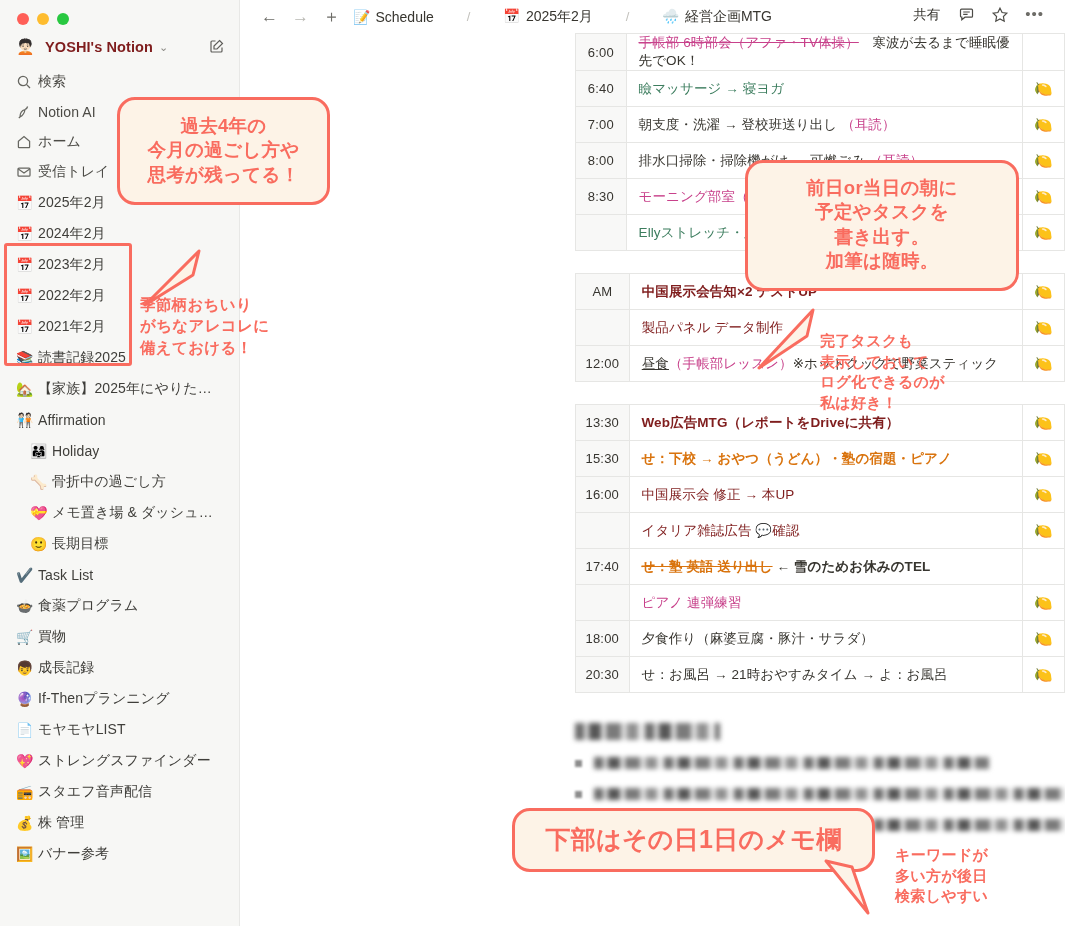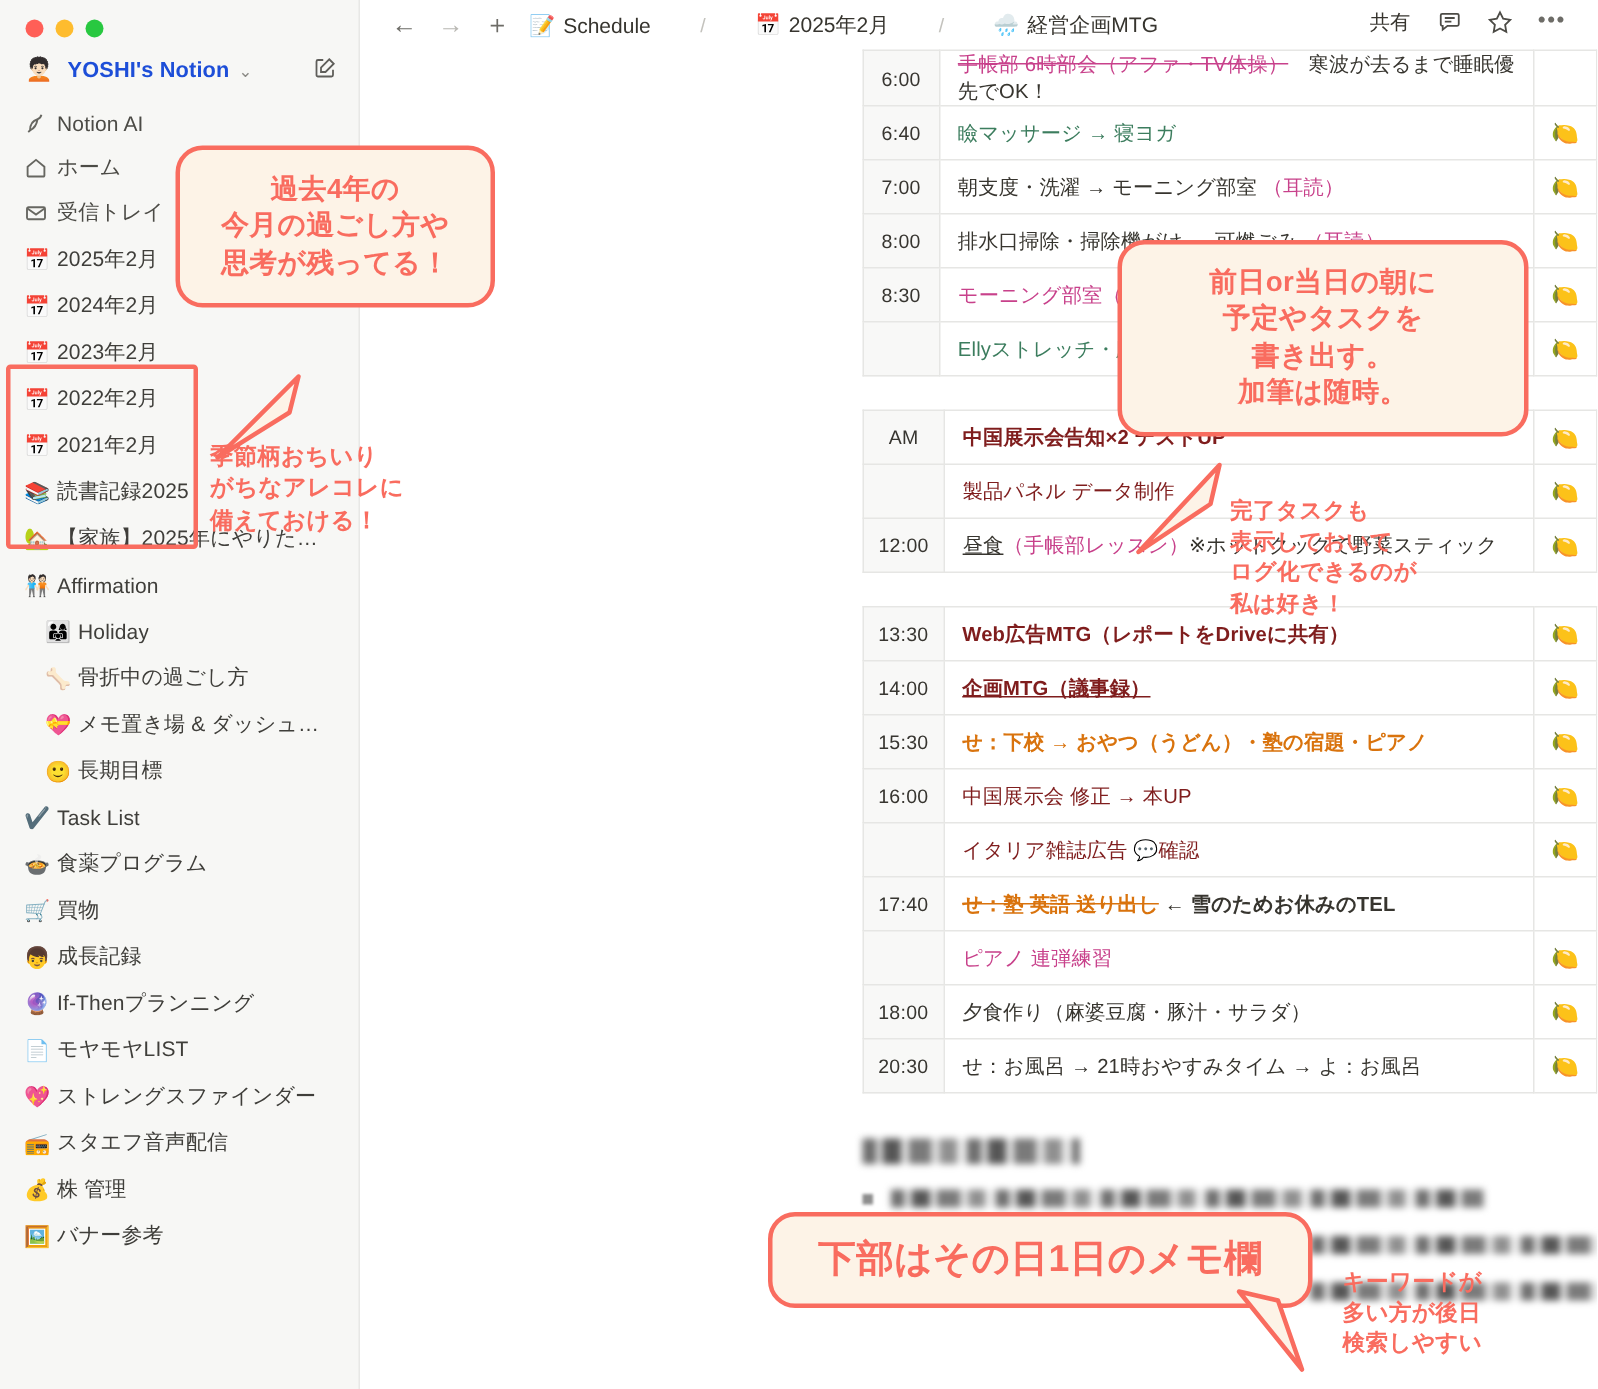--- a/index.html
+++ b/index.html
@@ -18,21 +18,21 @@
   }
   .traffic { display: flex; gap: 8px; padding: 13px 0 0 17px; }
   .dot { width: 12px; height: 12px; border-radius: 50%; }
   .dot.r { background: #ff5f57; } .dot.y { background: #febc2e; } .dot.g { background: #28c840; }
 
   .ws-row { display: flex; align-items: center; padding: 12px 14px 10px 16px; }
   .ws-avatar {
     width: 20px; height: 20px; border-radius: 4px; flex: 0 0 20px;
     font-size: 15px; line-height: 20px; text-align: center; overflow: hidden;
   }
-  .ws-name { font-size: 14.5px; font-weight: 700; color: #1d4ed8; margin-left: 9px; letter-spacing: .1px; }
+  .ws-name { font-size: 14.5px; font-weight: 700; color: #7f1d1d; margin-left: 9px; letter-spacing: .1px; }
   .ws-chev { font-size: 11px; color: #8b8a85; margin-left: 6px; }
   .ws-edit { margin-left: auto; font-size: 15px; color: #5f5e5a; }
 
   .nav-item {
     display: flex; align-items: center; height: 30px;
     padding: 0 16px; color: #5f5e5a; font-size: 14px; cursor: default;
   }
   .nav-ico { width: 22px; flex: 0 0 22px; font-size: 15px; color: #676761; line-height: 1; }
   .nav-ico svg { display: block; }
   .nav-label { font-size: 14px; color: #4c4b46; letter-spacing: .1px; }
@@ -137,20 +137,29 @@
       <span class="ws-name">YOSHI's Notion</span>
       <span class="ws-chev">⌄</span>
       <span class="ws-edit">
         <svg width="16" height="16" viewBox="0 0 16 16" fill="none" stroke="#5f5e5a" stroke-width="1.2">
           <path d="M13 9.5V13a1 1 0 0 1-1 1H3a1 1 0 0 1-1-1V4a1 1 0 0 1 1-1h3.5"></path>
           <path d="M10.5 2.5l3 3L8 11H5V8z"></path>
         </svg>
       </span>
     </div>
 
+    <div class="nav-item">
+      <span class="nav-ico">
+        <svg width="16" height="16" viewBox="0 0 16 16" fill="none" stroke="#676761" stroke-width="1.3">
+          <circle cx="7" cy="7" r="4.6"></circle>
+            <path d="M10.4 10.4L14 14"></path>
+        </svg>
+      </span>
+      <span class="nav-label">検索</span>
+    </div>
 
     <div class="nav-item">
       <span class="nav-ico">
         <svg width="16" height="16" viewBox="0 0 16 16" fill="none" stroke="#676761" stroke-width="1.25">
           <path d="M4 13c3-1.5 4.5-4 5-7.5M4 13c0-4 1.5-6.5 5-7.5M9 5.5c1.3-.5 2.3-1.6 2.6-3M4 13l-1.2 1"></path>
         </svg>
       </span>
       <span class="nav-label">Notion AI</span>
     </div>
 
@@ -311,21 +320,21 @@
               <td class="td-task"><span class="c-pink strike">手帳部 6時部会（アファ・TV体操）</span><span class="">　寒波が去るまで睡眠優先でOK！</span></td>
               <td class="td-emoji"></td>
             </tr>
             <tr>
               <td class="td-time">6:40</td>
               <td class="td-task"><span class="c-green">瞼マッサージ → 寝ヨガ</span></td>
               <td class="td-emoji">🍋</td>
             </tr>
             <tr>
               <td class="td-time">7:00</td>
-              <td class="td-task"><span class="">朝支度・洗濯 → モーニング部室 </span><span class="c-pink">（耳読）</span></td>
+              <td class="td-task"><span class="">朝支度・洗濯 → 登校班送り出し </span><span class="c-pink">（耳読）</span></td>
               <td class="td-emoji">🍋</td>
             </tr>
             <tr>
               <td class="td-time">8:00</td>
               <td class="td-task"><span class="">排水口掃除・掃除機がけ → 可燃ごみ </span><span class="c-pink">（耳読）</span></td>
               <td class="td-emoji">🍋</td>
             </tr>
             <tr>
               <td class="td-time">8:30</td>
               <td class="td-task"><span class="c-pink">モーニング部室（MN・タスク管理）</span><span class="">（洗濯物干し）</span></td>
@@ -357,25 +366,20 @@
               <td class="td-emoji">🍋</td>
             </tr>
           </tbody>
         </table>
         <div class="gap"></div>
         <table class="tbl">
           <tbody>
             <tr>
               <td class="td-time">13:30</td>
               <td class="td-task"><span class="c-blue bold">Web広告MTG（レポートをDriveに共有）</span></td>
-              <td class="td-emoji">🍋</td>
-            </tr>
-            <tr>
-              <td class="td-time">14:00</td>
-              <td class="td-task"><span class="c-blue bold uline">企画MTG（議事録）</span></td>
               <td class="td-emoji">🍋</td>
             </tr>
             <tr>
               <td class="td-time">15:30</td>
               <td class="td-task"><span class="c-orange bold">せ：下校 → おやつ（うどん）・塾の宿題・ピアノ</span></td>
               <td class="td-emoji">🍋</td>
             </tr>
             <tr>
               <td class="td-time">16:00</td>
               <td class="td-task"><span class="c-blue">中国展示会 修正 → 本UP</span></td>

